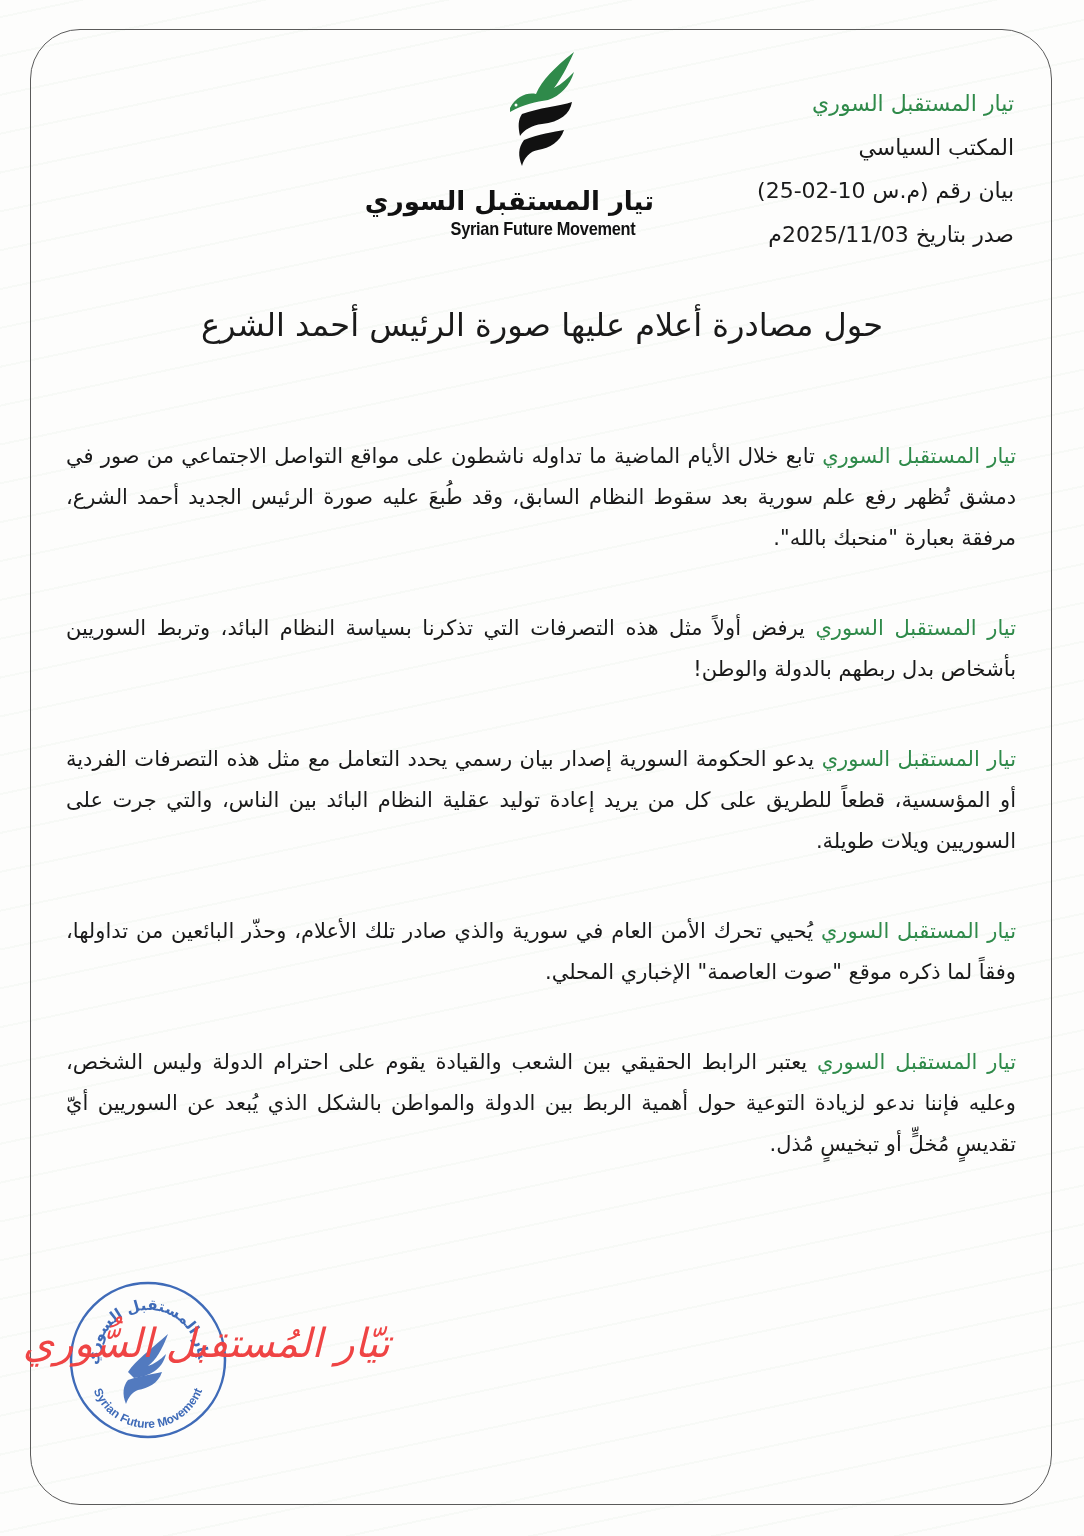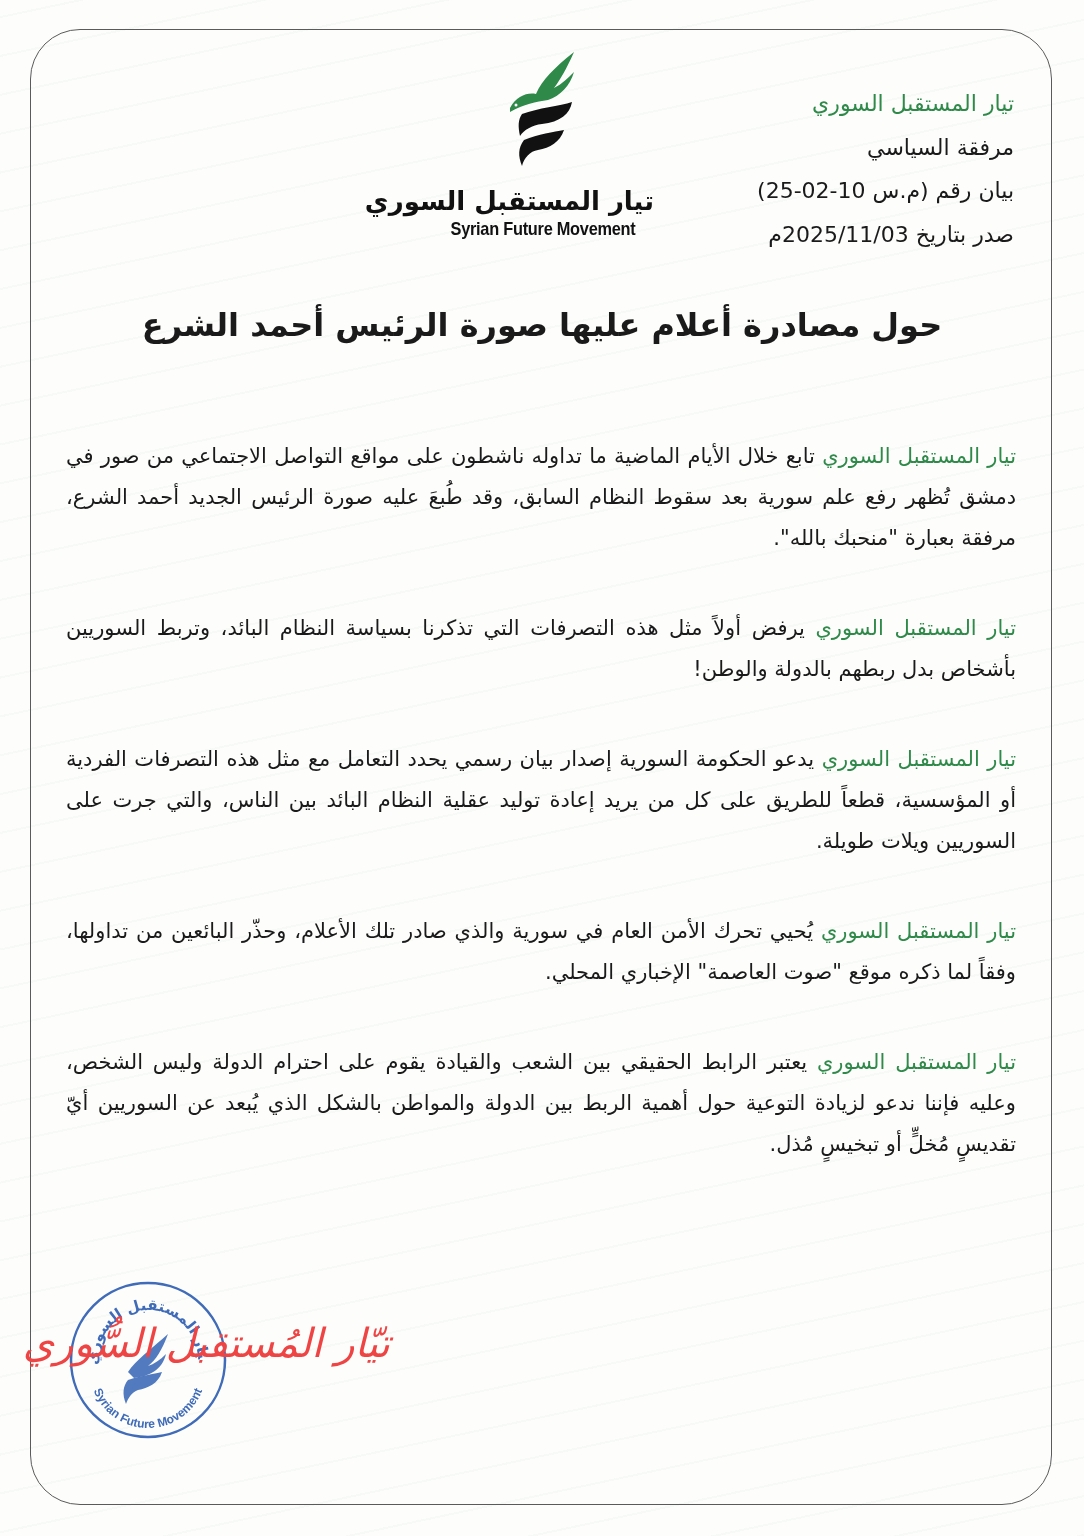--- a/index.html
+++ b/index.html
@@ -32,21 +32,21 @@
     position: absolute; left: 0; right: 0; top: 136px; text-align: center;
     font-size: 26px; font-weight: bold; color: #111; direction: rtl; white-space: nowrap;
   }
   .logo .en {
     position: absolute; left: 0; right: 0; top: 168px; text-align: center;
     font-size: 19px; font-family: "Liberation Sans", sans-serif; font-weight: bold;
     color: #111; white-space: nowrap; letter-spacing: -0.3px; transform: scaleX(0.86);
   }
   .title {
     position: absolute; left: 100px; right: 100px; top: 306px; text-align: center;
-    direction: rtl; font-size: 32px; font-weight: bold; color: #1a1a1a;
+    direction: rtl; font-size: 32px; font-weight: normal; color: #1a1a1a;
   }
   .body {
     position: absolute; left: 66px; right: 68px; top: 436px;
     direction: rtl; text-align: justify; text-align-last: right;
     font-size: 21px; line-height: 41px;
   }
   .body p { margin: 0 0 49px 0; }
   .body .org { color: #2f8a4a; }
   .stamp {
     position: absolute; left: 68px; top: 1280px; width: 160px; height: 160px;
@@ -58,21 +58,21 @@
   }
 </style>
 </head>
 <body>
 
 <div class="watermark"></div>
 <div class="frame"></div>
 
 <div class="header-block">
   <div class="line org">تيار المستقبل السوري</div>
-  <div class="line">مرفقة السياسي</div>
+  <div class="line">المكتب السياسي</div>
   <div class="line">بيان رقم (م.س 10-02-25)</div>
   <div class="line">صدر بتاريخ 2025/11/03م</div>
 </div>
 
 <div class="logo">
   <svg width="80" height="132" viewBox="0 0 80 132">
 
     <path d="M8 58 C14 46 26 42 34 44 C40 30 52 18 72 2 C64 20 58 30 52 38 C60 34 66 28 72 22 C68 36 58 46 46 50 C34 52 22 54 8 62 Z" fill="#2f8a4a"></path>
     <circle cx="14" cy="55" r="1.5" fill="#fff"></circle>
 

